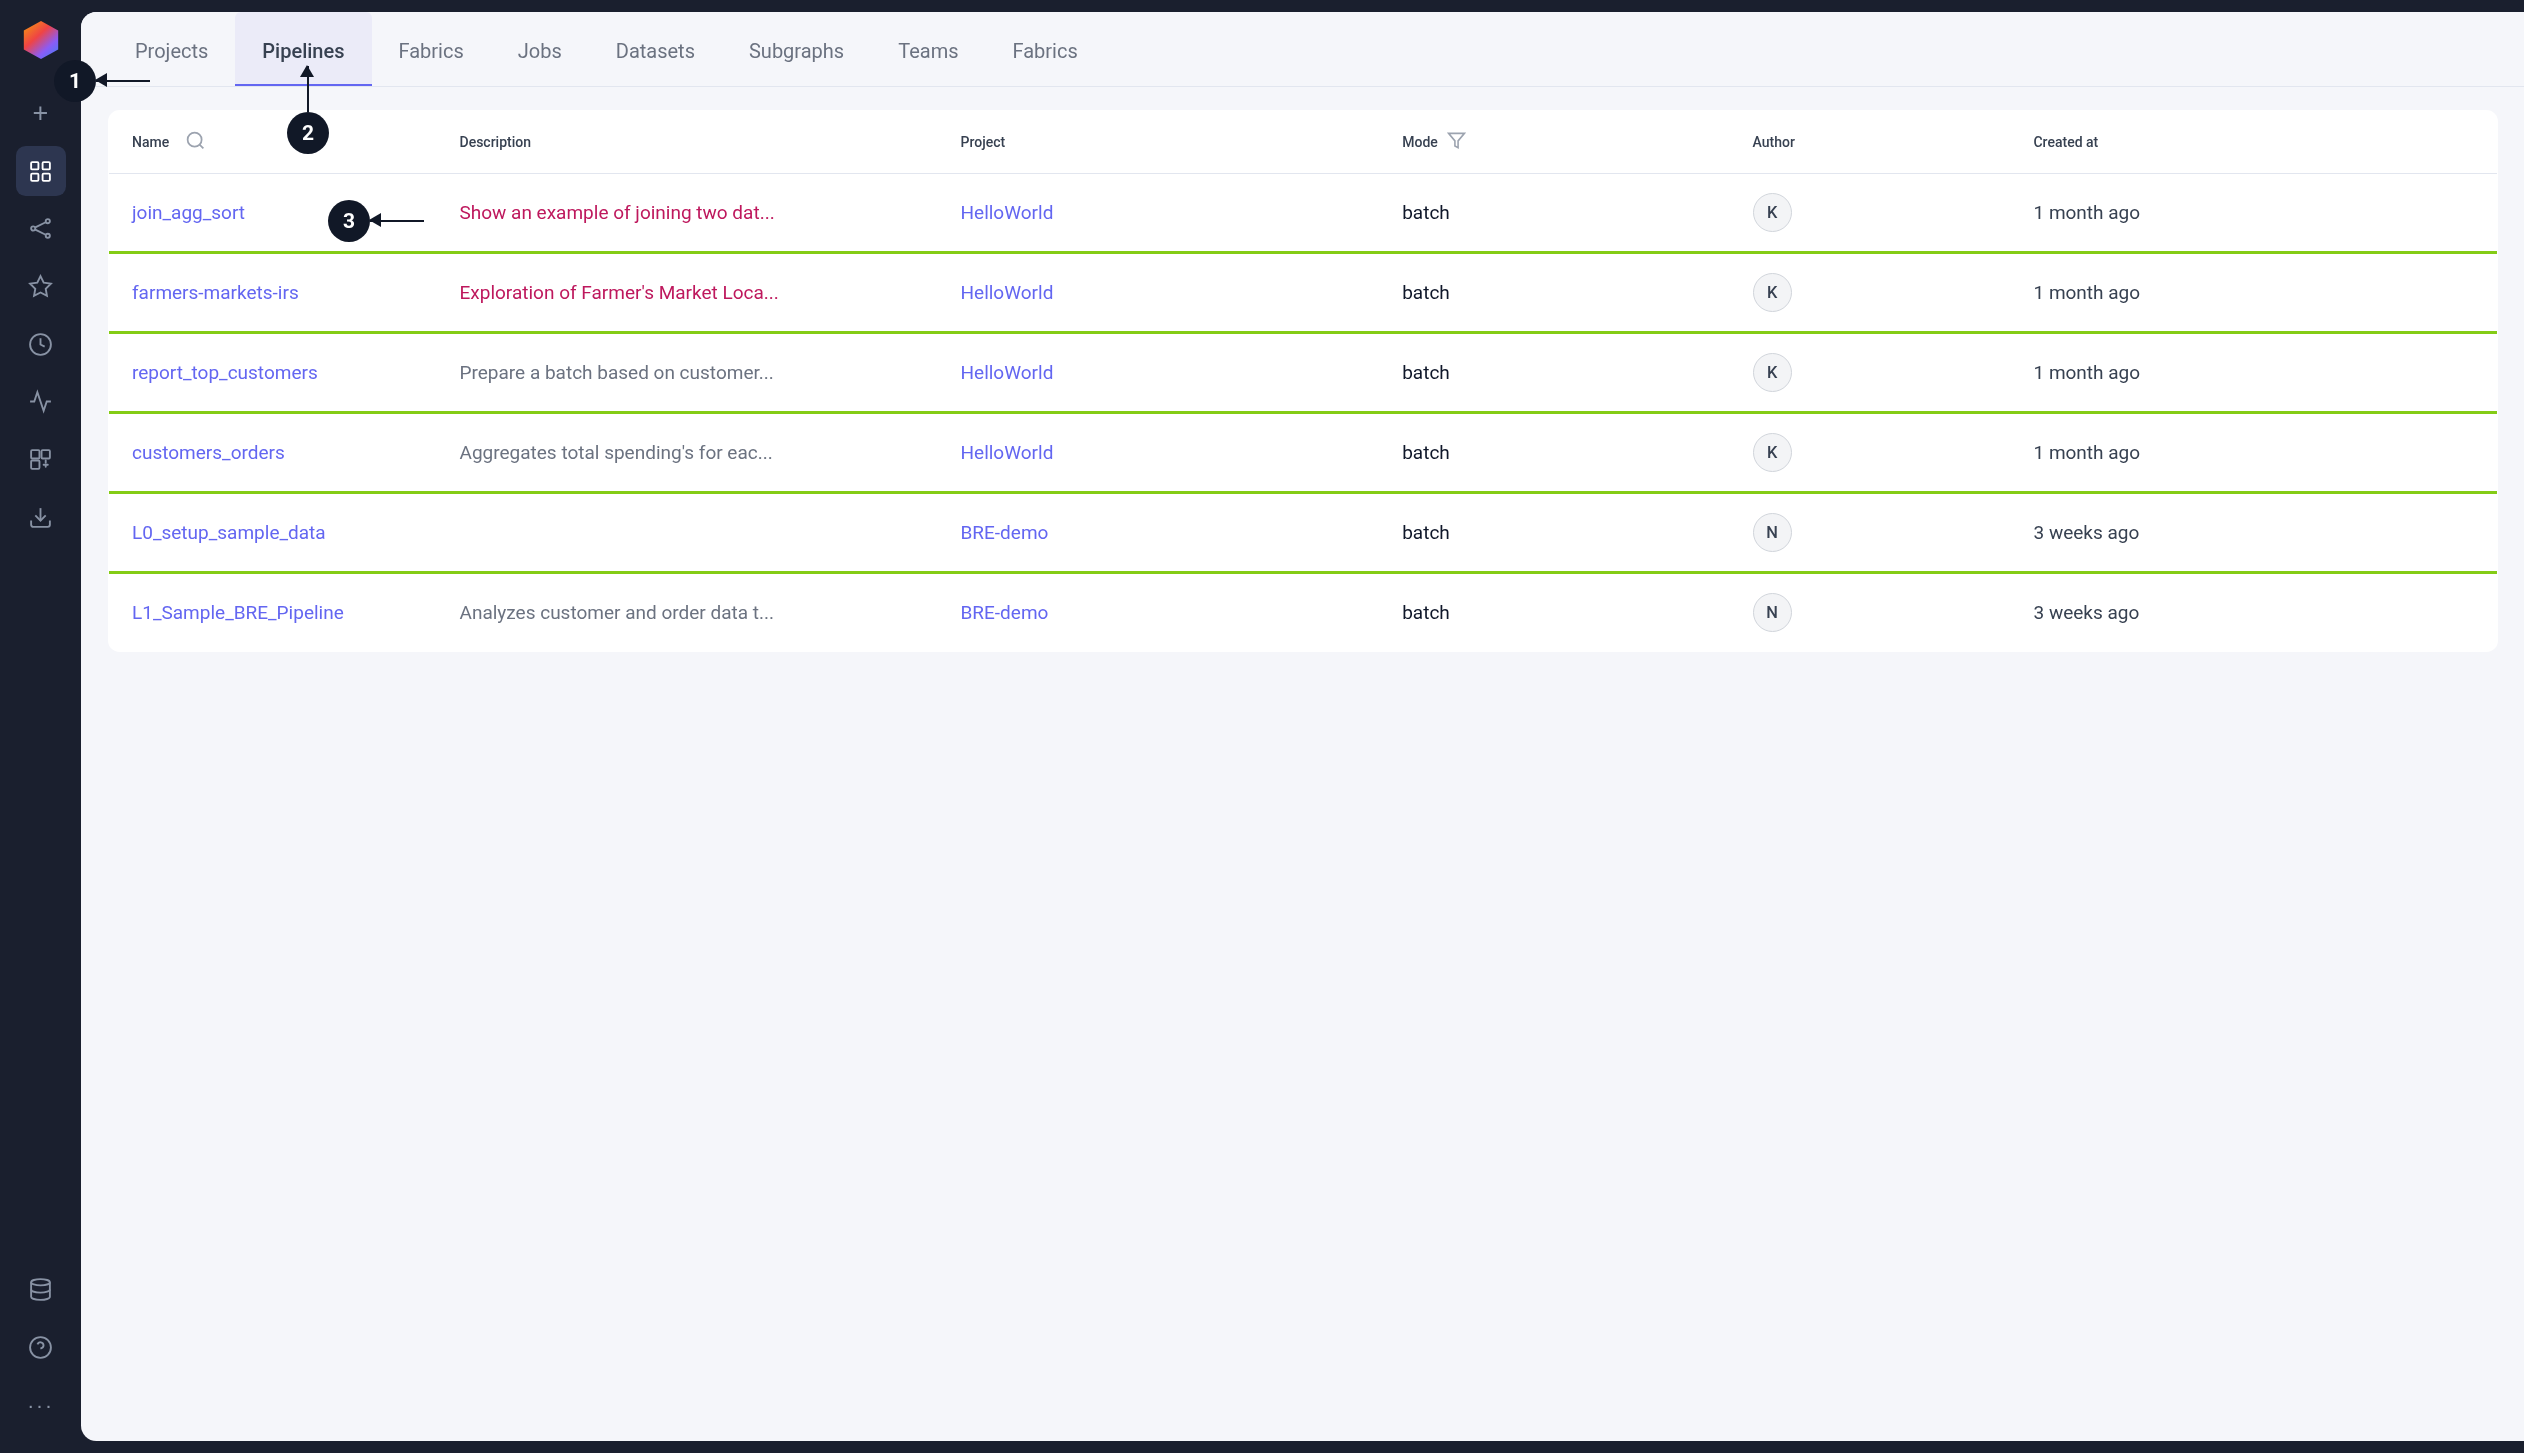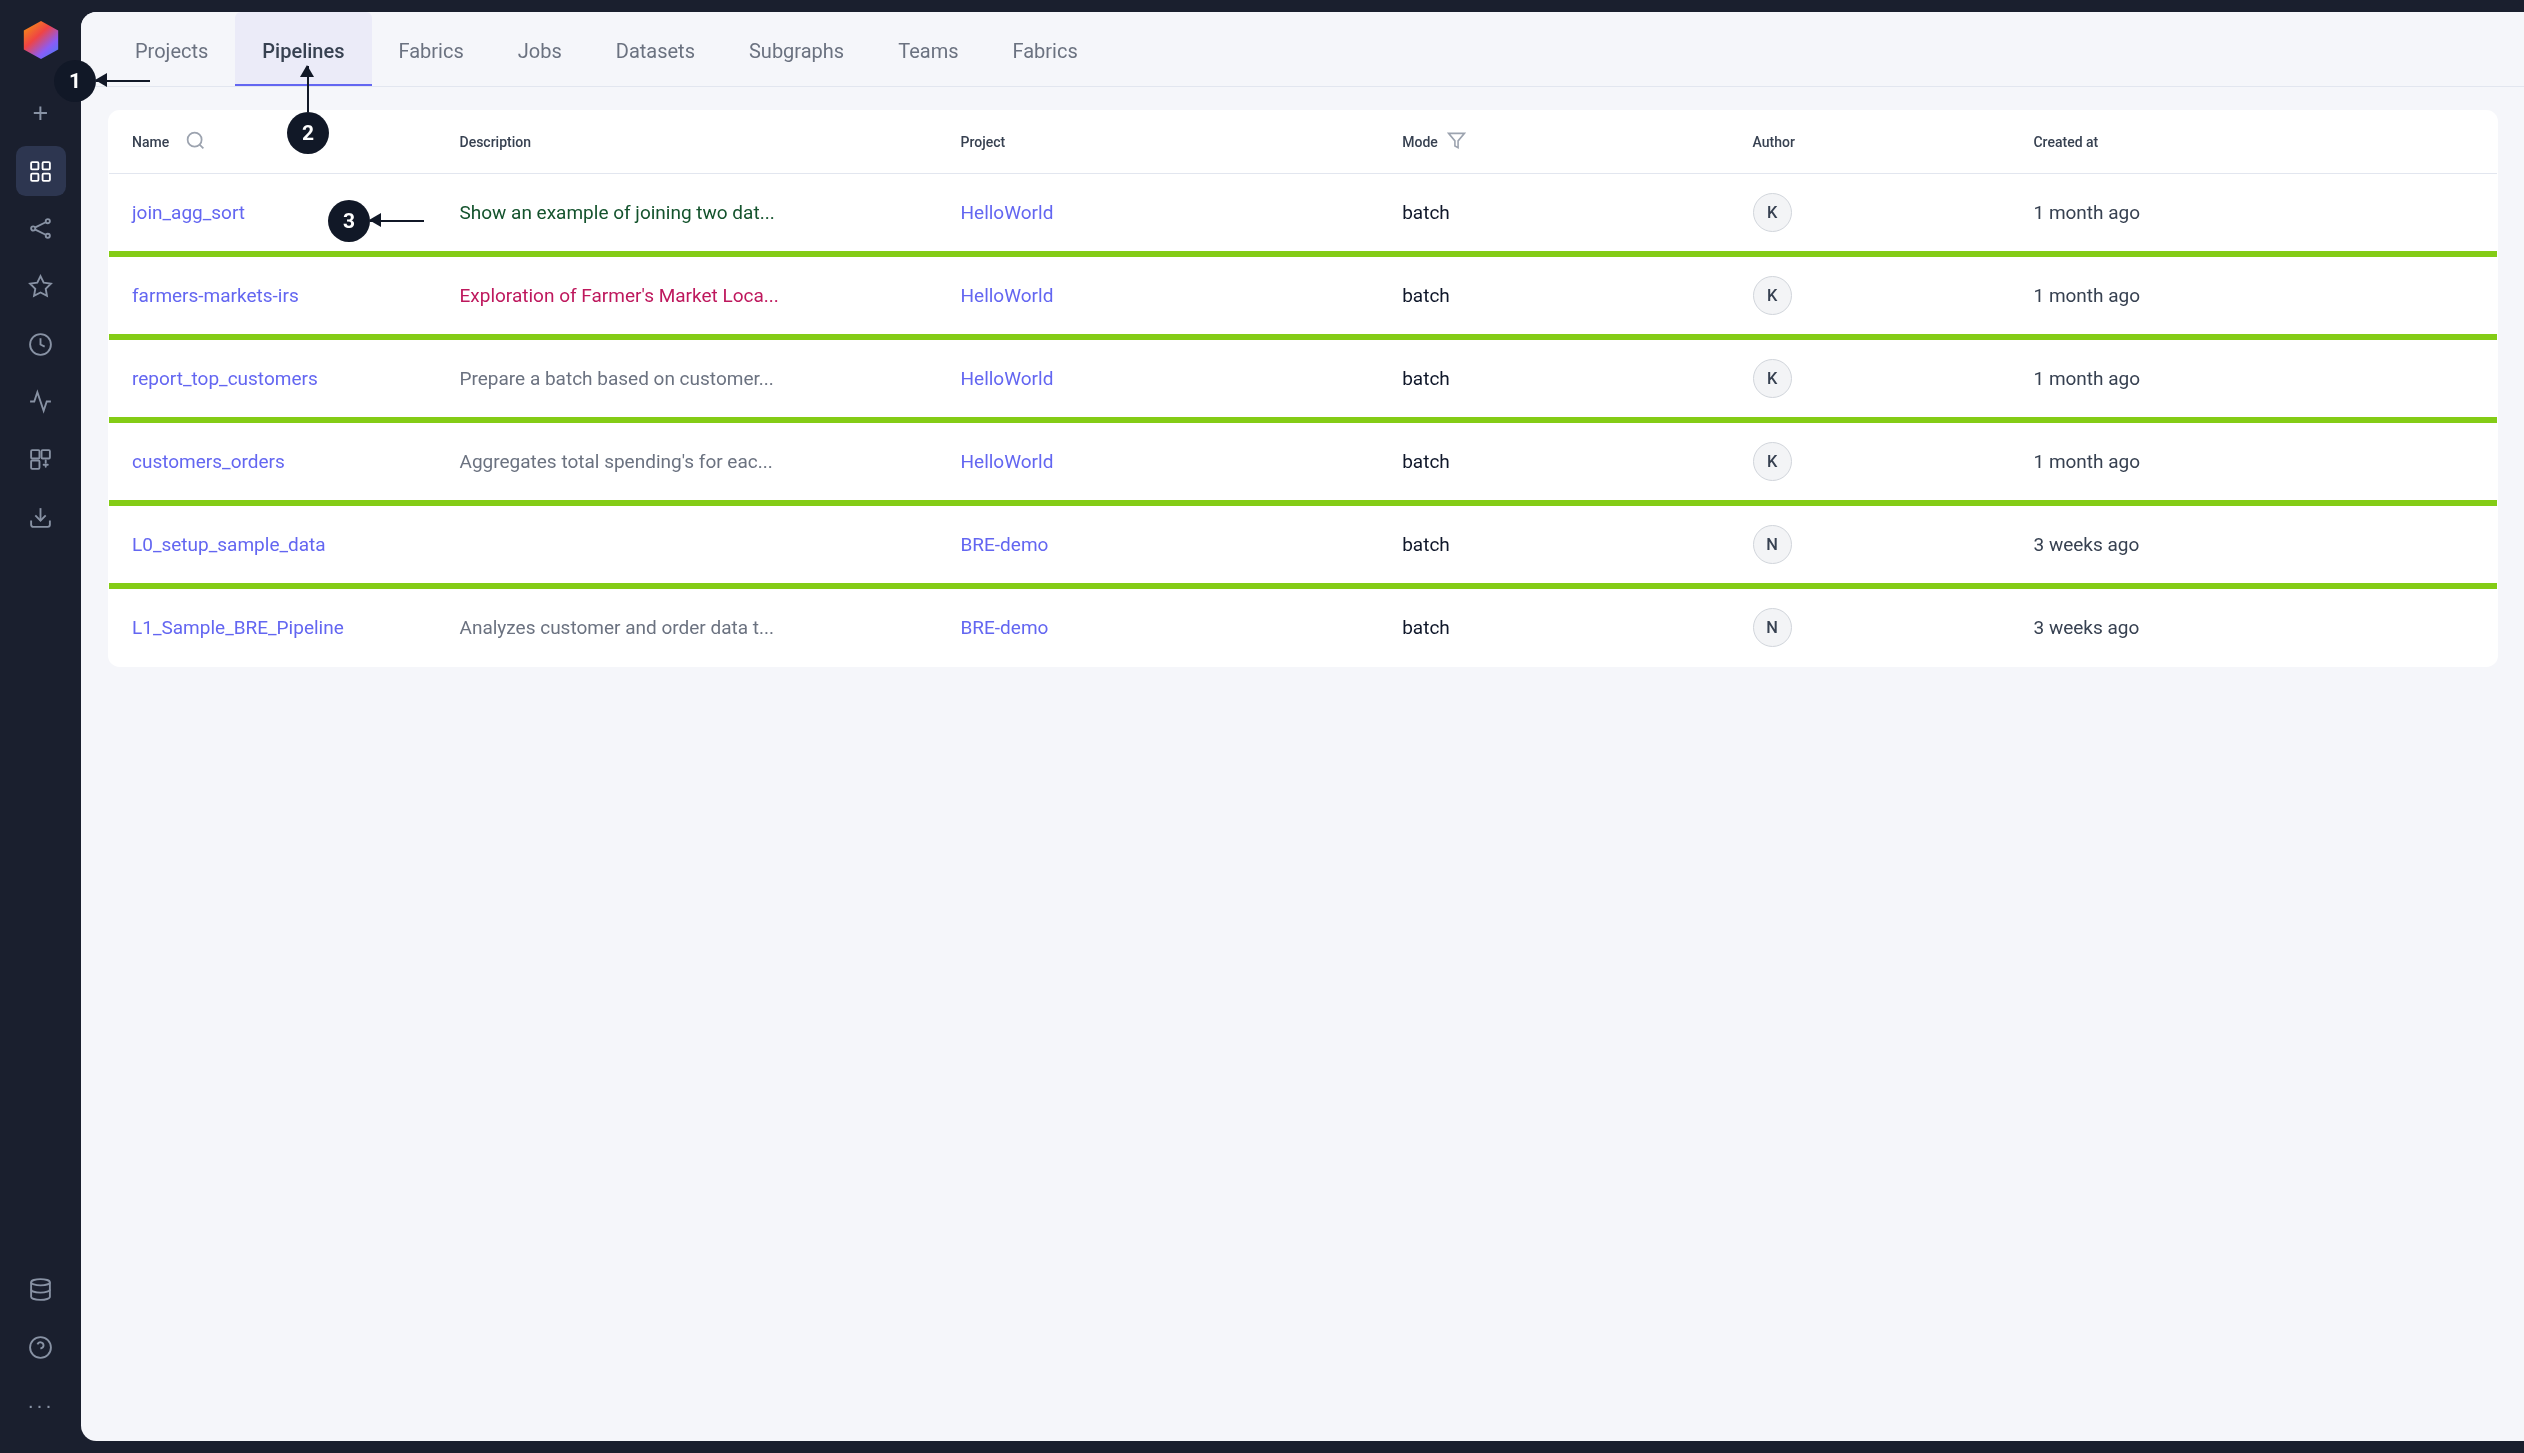--- a/index.html
+++ b/index.html
@@ -147,21 +147,21 @@
       width: 501px;
     }
 
     .th-name-content {
       display: flex;
       align-items: center;
       gap: 15.4px;
     }
 
     .data-table tbody tr {
-      border-bottom: 6px solid #84cc16;
+      border-bottom: 3px solid #84cc16;
       transition: background 0.1s;
     }
 
     .data-table tbody tr:last-child {
       border-bottom: none;
     }
 
     .data-table tbody td {
       padding: 19px 23px;
       font-size: 19px;
@@ -361,21 +361,21 @@
             </th>
             <th>Author</th>
             <th>Created at</th>
           </tr>
         </thead>
         <tbody id="table-body">
         <tr>
       <td>
         <a class="pipeline-link">join_agg_sort</a>
       </td>
-      <td style="color:#14532d;">Show an example of joining two dat...</td>
+      <td style="color:#be185d;">Show an example of joining two dat...</td>
       <td>
         <a class="project-link">HelloWorld</a>
       </td>
       <td>
         <span class="mode-badge">batch</span>
       </td>
       <td>
         <div class="author-avatar">K</div>
       </td>
       <td>

